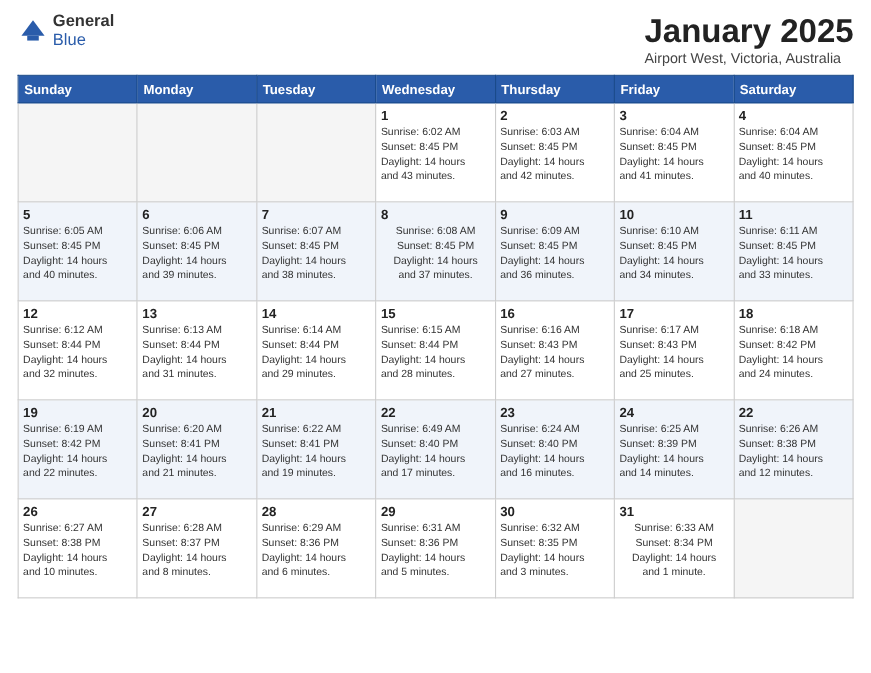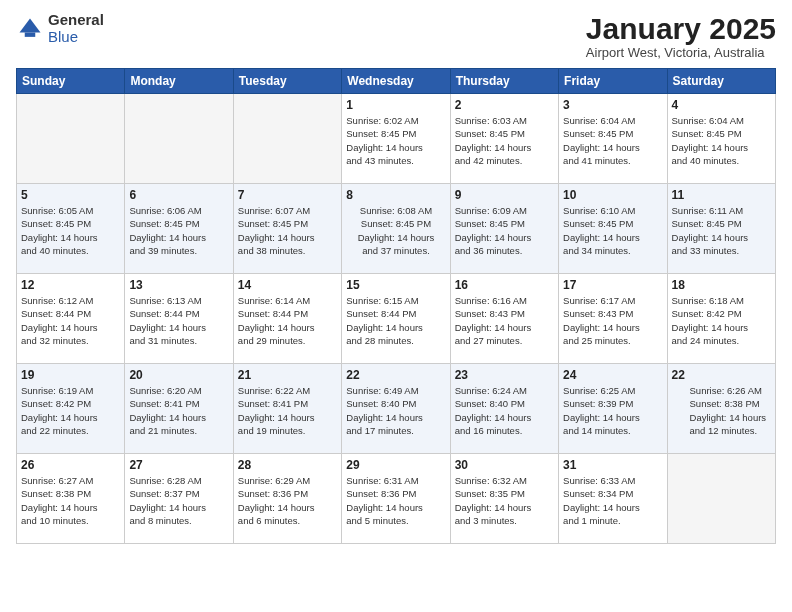--- a/index.html
+++ b/index.html
@@ -310,21 +310,21 @@
           </td>
           <td>
             <span class="day-number">24</span>
             <div class="day-info" style="white-space: pre-line;">Sunrise: 6:25 AM
 Sunset: 8:39 PM
 Daylight: 14 hours
 and 14 minutes.</div>
           </td>
           <td>
             <span class="day-number">22</span>
-            <div class="day-info" style="white-space: pre-line; margin-left: 18px;">Sunrise: 6:26 AM
+            <div class="day-info" style="white-space: pre-line;">Sunrise: 6:26 AM
 Sunset: 8:38 PM
 Daylight: 14 hours
 and 12 minutes.</div>
           </td>
         </tr>
         <tr>
           <td>
             <span class="day-number">26</span>
             <div class="day-info" style="white-space: pre-line;">Sunrise: 6:27 AM
 Sunset: 8:38 PM
@@ -354,21 +354,21 @@
           </td>
           <td>
             <span class="day-number">30</span>
             <div class="day-info" style="white-space: pre-line;">Sunrise: 6:32 AM
 Sunset: 8:35 PM
 Daylight: 14 hours
 and 3 minutes.</div>
           </td>
           <td>
             <span class="day-number">31</span>
-            <div class="day-info" style="white-space: pre-line;">Sunrise: 6:33 AM
+            <div class="day-info" style="white-space: pre-line; text-align: center;">Sunrise: 6:33 AM
 Sunset: 8:34 PM
 Daylight: 14 hours
 and 1 minute.</div>
           </td>
           <td class="empty"></td>
         </tr>
       </tbody>
   </table>
 </div>
 

